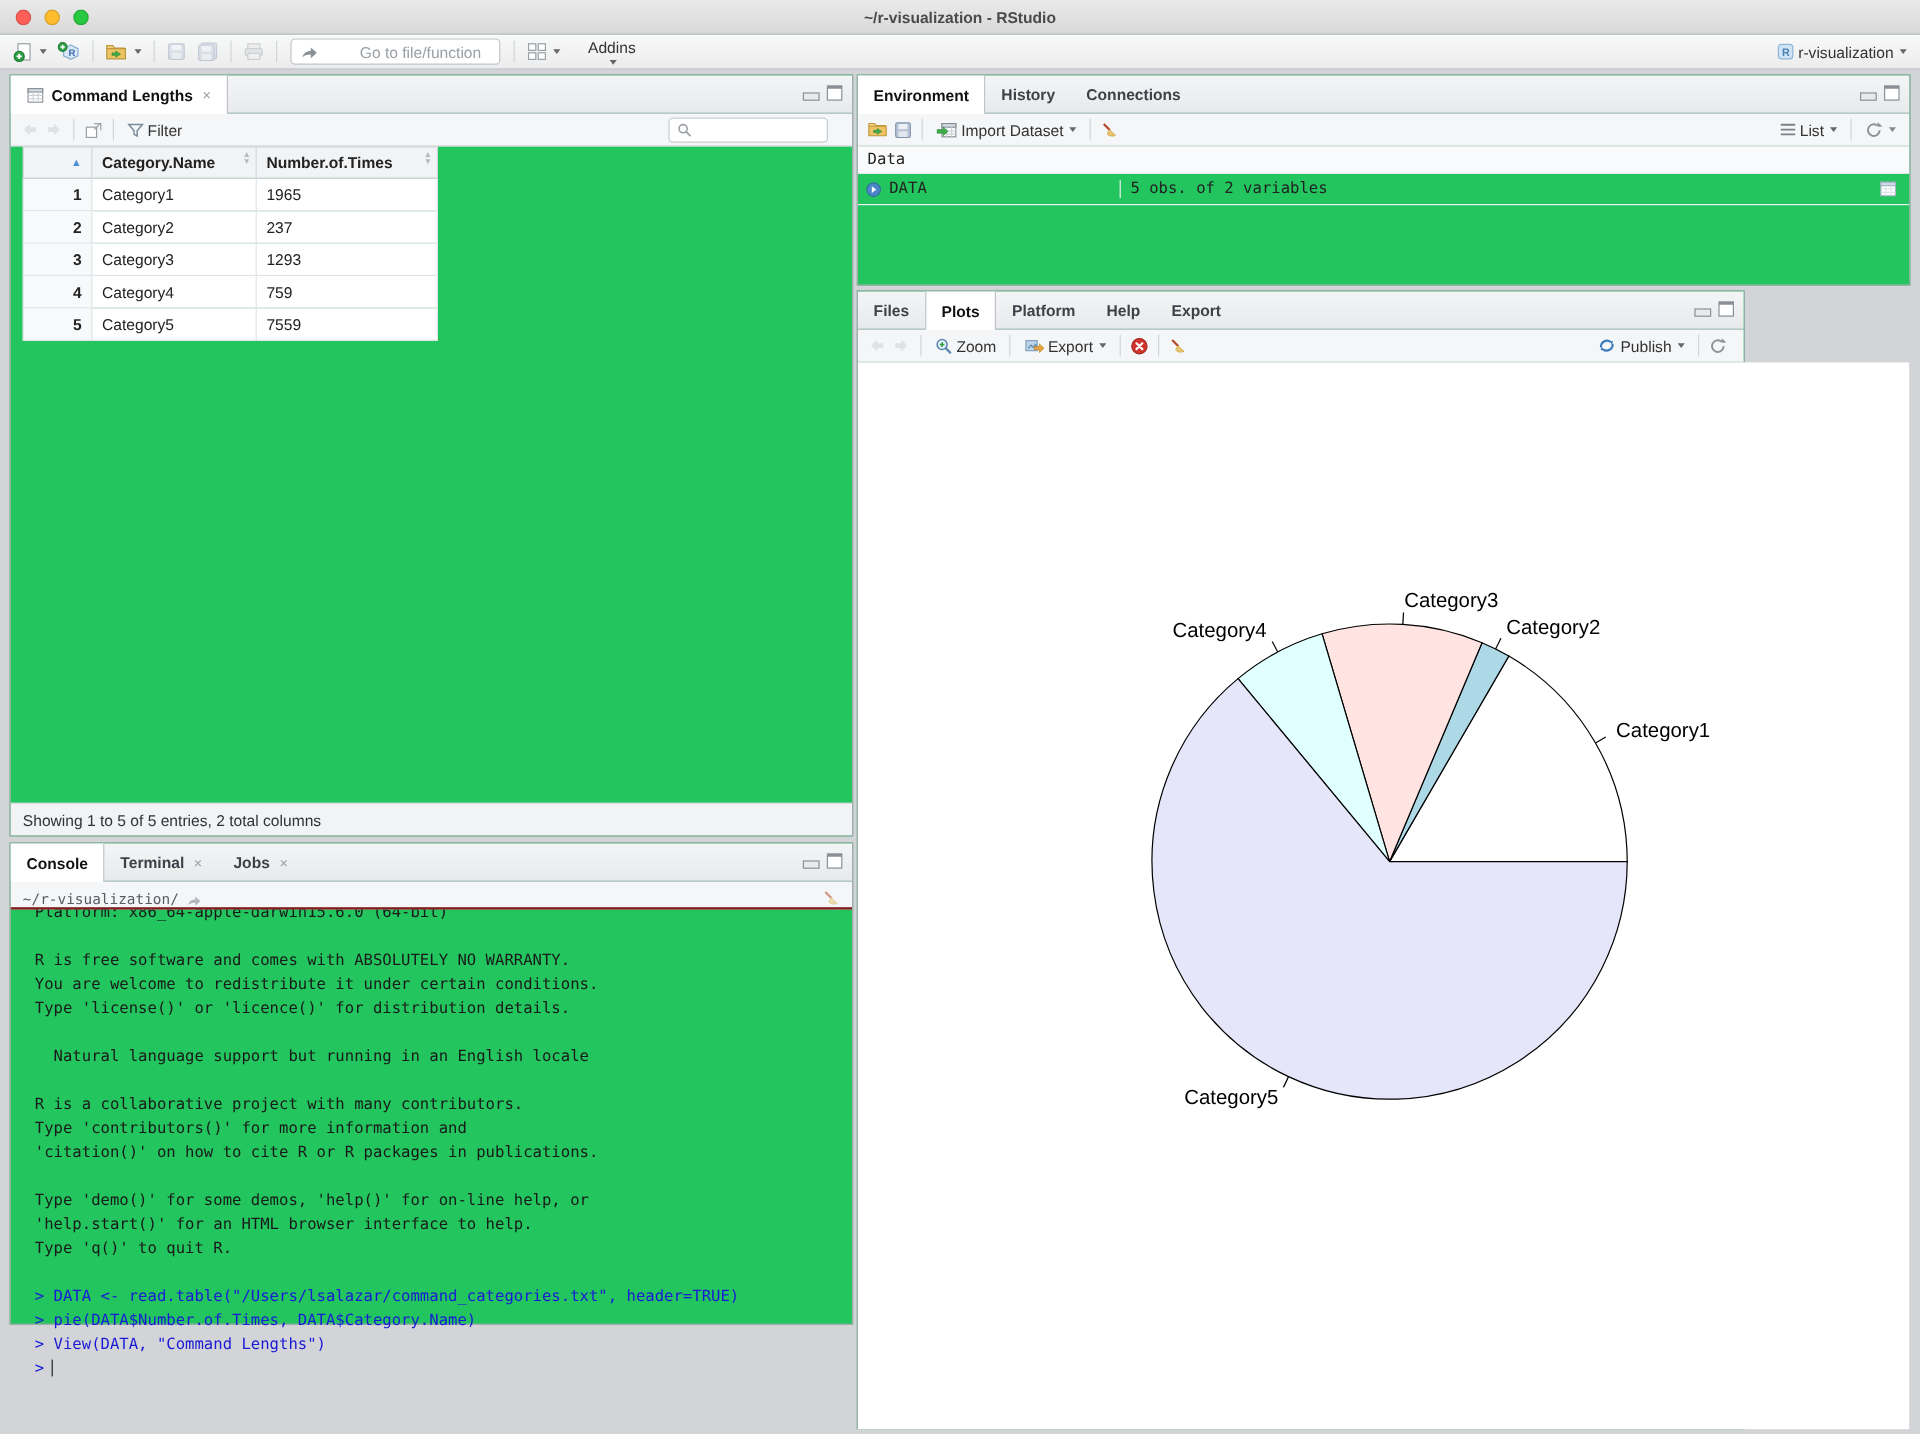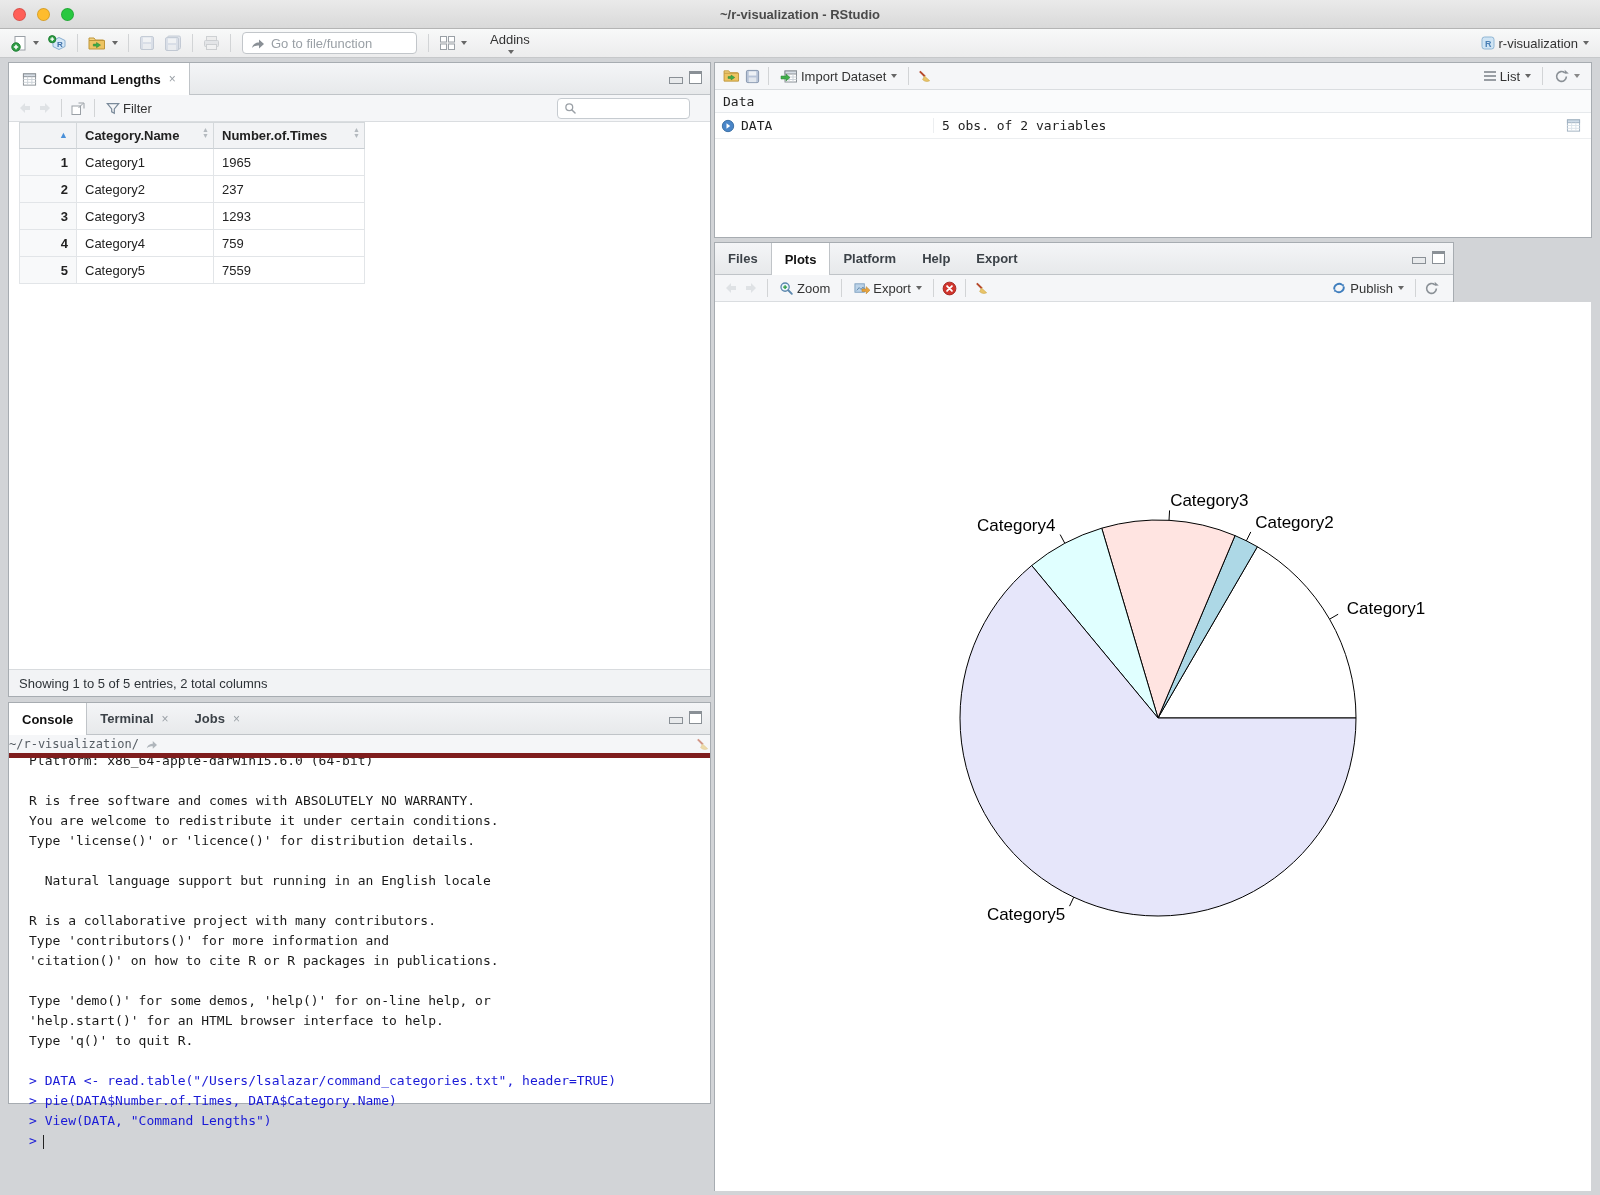--- a/index.html
+++ b/index.html
@@ -16,27 +16,27 @@
 
   .main-toolbar { position:absolute; left:0; top:29px; width:1600px; height:29px;
     background:linear-gradient(#f8f9f9,#ececed); border-bottom:1px solid #c6c8ca;
     display:flex; align-items:center; padding:0 8px; gap:3px; font-size:13px; color:#333; }
   .tbtn { display:flex; align-items:center; gap:3px; padding:2px 3px; border-radius:3px; }
   .tsep { width:1px; height:18px; background:#d2d4d6; margin:0 4px; }
   .caret { width:0; height:0; border-left:3.5px solid transparent; border-right:3.5px solid transparent; border-top:4px solid #666; margin-left:2px; }
   .caret.lite { border-top-color:#888; }
   .goto-box { display:flex; align-items:center; gap:6px; width:175px; height:22px;
     background:#fff; border:1px solid #c2c6ca; border-radius:4px; padding:0 7px; margin:0 4px; }
-  .goto-box input { border:none; outline:none; width:130px; font-size:13px; color:#333; font-family:"Liberation Sans",sans-serif; background:transparent; }
+  .goto-box input { border:none; outline:none; width:130px; font-size:13px; color:#333; font-family:"Liberation Sans",sans-serif; background:transparent;text-align:right; }
   .goto-box input::placeholder { color:#9aa0a6; }
   .spacer { flex:1; }
   .disabled { opacity:.42; }
 
   
-  .pane { position:absolute; background:#ffffff; border:1px solid #a7acb1; }
+  .pane { position:absolute; background:#22c55e; border:1px solid #a7acb1; }
   #pane-data    { left:8px;   top:62px;  width:703px; height:635px; }
   #pane-console { left:8px;   top:702px; width:703px; height:402px; }
   #pane-env     { left:714px; top:62px;  width:878px; height:176px; }
   #pane-plots   { left:714px; top:242px; width:740px; height:949px; }
 
   .tabbar { height:32px; background:linear-gradient(#f4f5f7,#e7e9eb); border-bottom:1px solid #c0c4c8;
     display:flex; align-items:stretch; position:relative; }
   .tab { padding:0 13px; display:flex; align-items:center; gap:6px; font-size:13px; color:#3c4248; font-weight:bold; cursor:default; }
   .tab.active { background:#fff; border-right:1px solid #c0c4c8; border-left:1px solid #c0c4c8; margin-bottom:-1px; color:#111; }
   .tab.first.active { border-left:none; }
@@ -63,22 +63,22 @@
   .sortpair { position:absolute; right:4px; top:4px; display:flex; flex-direction:column; line-height:6px; font-size:7px; color:#b4b9be; }
   .sort-asc-blue { color:#4a90d9; font-size:9px; line-height:9px; }
   .dv-row { display:flex; background:#fff; }
   .dv-cell { border-right:1px solid #e2e5e8; border-bottom:1px solid #e2e5e8; height:27px;
     display:flex; align-items:center; padding:0 8px; }
   .dv-cell.num { border-left:1px solid #e2e5e8; background:#f8f9fa; justify-content:flex-end; font-weight:bold; }
   .dv-status { position:absolute; left:0; bottom:0; width:100%; height:27px; background:#f2f3f5;
     border-top:1px solid #d8dbde; display:flex; align-items:center; padding:0 10px; font-size:13px; color:#2e3338; }
 
   
-  .wd-row { height:23px; background:#f5f6f8; border-bottom:5px solid #7f1d1d;
-    display:flex; align-items:center; padding:0 0; gap:6px;
+  .wd-row { height:23px; background:#f5f6f8; border-bottom:2px solid #7f1d1d;
+    display:flex; align-items:flex-end; padding:0 10px; gap:6px;
     font-family:"DejaVu Sans Mono", monospace; font-size:12px; color:#555c63; }
   .console-text { padding:2px 0 0 10px; font-family:"DejaVu Sans Mono", monospace;
     font-size:13px; line-height:20px; color:#1a1a1a; overflow:hidden; height:434px; white-space:pre;margin-left:10px; }
   .c-line.input { color:#1a1ad6; }
   .c-line.clipped { margin-top:-9px; }
   .cursor { display:inline-block; width:1px; height:14px; background:#222; vertical-align:middle; margin-left:6px; }
 
   
   .env-scope-row { height:26px; display:flex; align-items:center; padding:0 8px; gap:6px;
     font-size:13px; color:#333; border-bottom:1px solid #e6e9ec; background:#fbfcfd; }
@@ -350,20 +350,35 @@
       <svg width="15" height="15" viewBox="0 0 16 16">
           <path d="M3 2.5 L8.5 8" stroke="#b5482a" stroke-width="2"></path>
           <path d="M8 7.5 l5.5 5 c-2.2 1.3 -5.5 1 -7.5 -1.2 z" fill="#e9c46a" stroke="#c9a23f" stroke-width=".6"></path>
         </svg>
     </span>
   </div>
   <div class="console-text" id="console-text"><div class="c-line clipped">Platform: x86_64-apple-darwin15.6.0 (64-bit)</div><div class="c-line">&nbsp;</div><div class="c-line">R is free software and comes with ABSOLUTELY NO WARRANTY.</div><div class="c-line">You are welcome to redistribute it under certain conditions.</div><div class="c-line">Type 'license()' or 'licence()' for distribution details.</div><div class="c-line">&nbsp;</div><div class="c-line">  Natural language support but running in an English locale</div><div class="c-line">&nbsp;</div><div class="c-line">R is a collaborative project with many contributors.</div><div class="c-line">Type 'contributors()' for more information and</div><div class="c-line">'citation()' on how to cite R or R packages in publications.</div><div class="c-line">&nbsp;</div><div class="c-line">Type 'demo()' for some demos, 'help()' for on-line help, or</div><div class="c-line">'help.start()' for an HTML browser interface to help.</div><div class="c-line">Type 'q()' to quit R.</div><div class="c-line">&nbsp;</div><div class="c-line input">&gt; DATA &lt;- read.table("/Users/lsalazar/command_categories.txt", header=TRUE)</div><div class="c-line input">&gt; pie(DATA$Number.of.Times, DATA$Category.Name)</div><div class="c-line input">&gt; View(DATA, "Command Lengths")</div><div class="c-line input">&gt;<span class="cursor"></span></div></div>
 </div>
 
 <div class="pane" id="pane-env">
+  <div class="tabbar">
+    <div class="tab first active">
+        <span>Environment</span>
+      </div>
+    <div class="tab">
+        <span>History</span>
+      </div>
+    <div class="tab">
+        <span>Connections</span>
+      </div>
+    <div class="minmax">
+      <div class="mm-min"></div>
+      <div class="mm-max"></div>
+    </div>
+  </div>
   <div class="pane-toolbar">
     <span class="icon">
       <svg width="18" height="14" viewBox="0 0 19 15">
           <path d="M1 4.5 v-2.5 h5 l1.5 2 h8 v2" fill="#f3d381" stroke="#bf963a"></path>
           <path d="M1 4.5 h15.5 v8.5 h-15.5 z" fill="#edc463" stroke="#bf963a"></path>
           <path d="M8.5 6.5 l4 2.6 -4 2.6 v-1.6 h-3.2 v-2 h3.2 z" fill="#3fae49" stroke="#2c8035" stroke-width=".5"></path>
         </svg>
     </span>
     <span class="icon">
       <svg width="15" height="15" viewBox="0 0 16 16">

